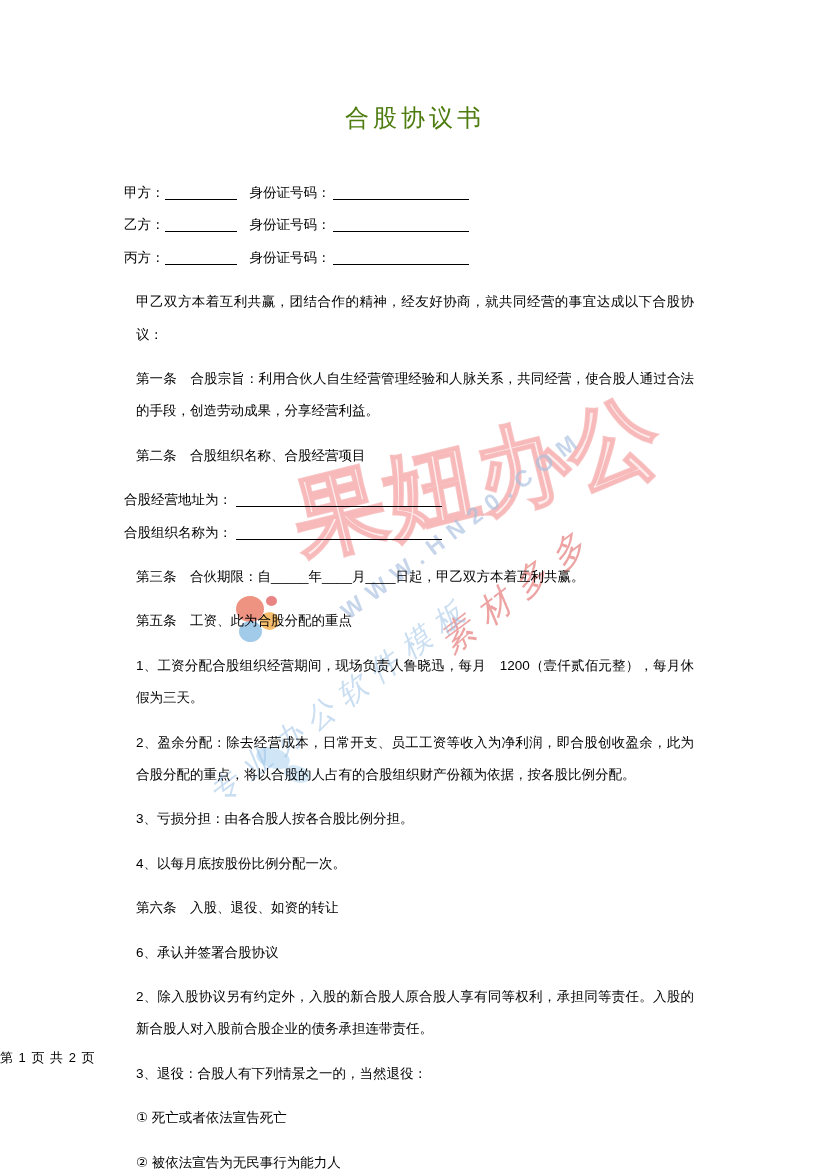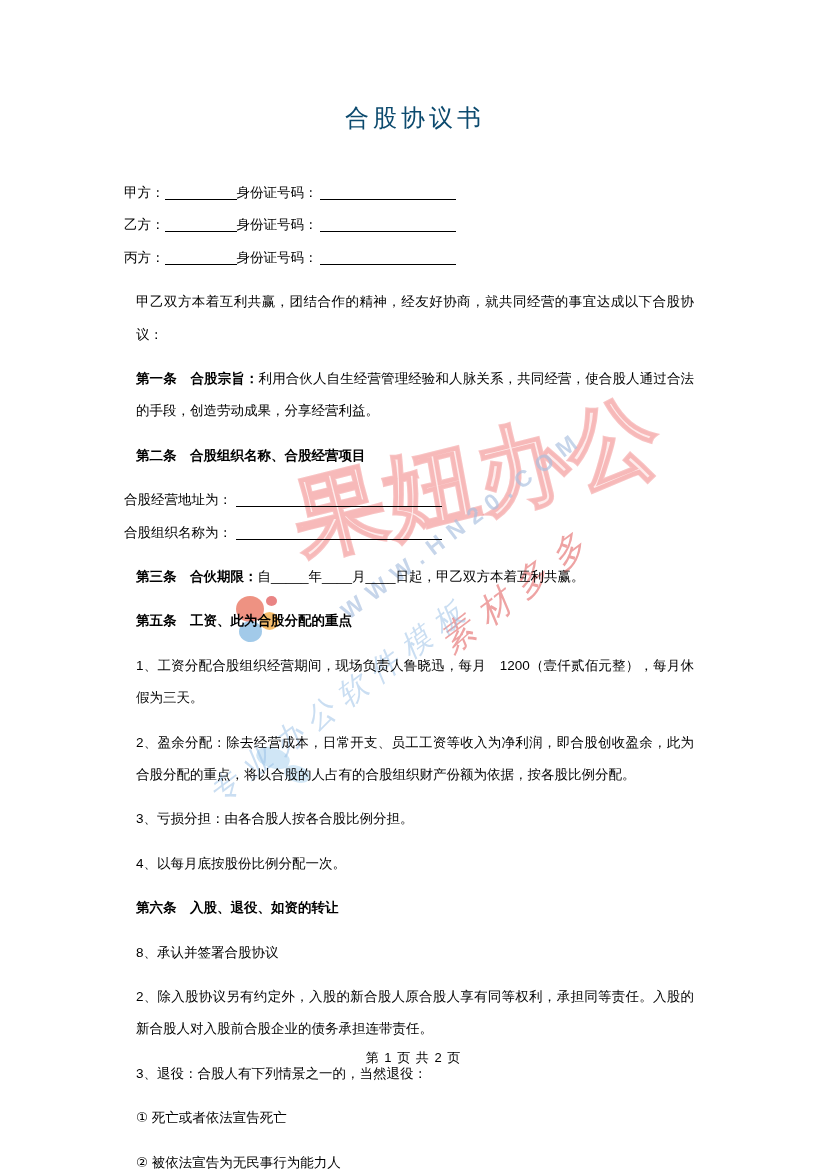--- a/index.html
+++ b/index.html
@@ -51,36 +51,36 @@
   
   .content{
     position:absolute;left:124px;top:100px;width:582px;z-index:2;
     font-size:13.5px;line-height:32.4px;
   }
   .doc-title{
     margin:0 0 41px 0;
     font-family:"Liberation Serif","DejaVu Serif",serif;
     font-weight:normal;
     font-size:24px;line-height:36px;letter-spacing:4px;
-    text-align:center;color:#0c4a6e;
+    text-align:center;color:#4d7c0f;
   }
   .row{height:32.4px;white-space:nowrap;}
   .u{
     display:inline-block;border-bottom:1.4px solid #000;height:12px;
     vertical-align:-3px;
   }
   .u-party{width:72px;}
   .u-id{width:136px;margin-left:2px;}
-  .id-label{}
+  .id-label{margin-left:13px;}
   .u-field{width:206px;margin-left:4px;}
   p{margin:12px;text-align:justify;}
-  p b{font-weight:bold;}
+  p b{font-weight:normal;}
   .footer{
     position:absolute;top:1048px;left:0;width:827px;z-index:2;
-    text-align:center;font-size:13px;letter-spacing:1px;line-height:20px;
+    text-align:left;font-size:13px;letter-spacing:1px;line-height:20px;
   }
 </style>
 </head>
 <body>
 
 <div class="page">
 
   <div class="wm">
     <div class="blob b1"></div>
     <div class="blob b2"></div>
@@ -129,21 +129,21 @@
 
     <p><b>第五条　工资、此为合股分配的重点</b><span></span></p>
 
     <p><b></b><span>1、工资分配合股组织经营期间，现场负责人鲁晓迅，每月　1200（壹仟贰佰元整），每月休假为三天。</span></p>
     <p><b></b><span>2、盈余分配：除去经营成本，日常开支、员工工资等收入为净利润，即合股创收盈余，此为合股分配的重点，将以合股的人占有的合股组织财产份额为依据，按各股比例分配。</span></p>
     <p><b></b><span>3、亏损分担：由各合股人按各合股比例分担。</span></p>
     <p><b></b><span>4、以每月底按股份比例分配一次。</span></p>
 
     <p><b>第六条　入股、退役、如资的转让</b><span></span></p>
 
-    <p><b></b><span>8、承认并签署合股协议</span></p>
+    <p><b></b><span>6、承认并签署合股协议</span></p>
     <p><b></b><span>2、除入股协议另有约定外，入股的新合股人原合股人享有同等权利，承担同等责任。入股的新合股人对入股前合股企业的债务承担连带责任。</span></p>
     <p><b></b><span>3、退役：合股人有下列情景之一的，当然退役：</span></p>
     <p><b></b><span>① 死亡或者依法宣告死亡</span></p>
     <p><b></b><span>② 被依法宣告为无民事行为能力人</span></p>
 
   </div>
 
   <div class="footer">第 1 页 共 2 页</div>
 
 </div>

